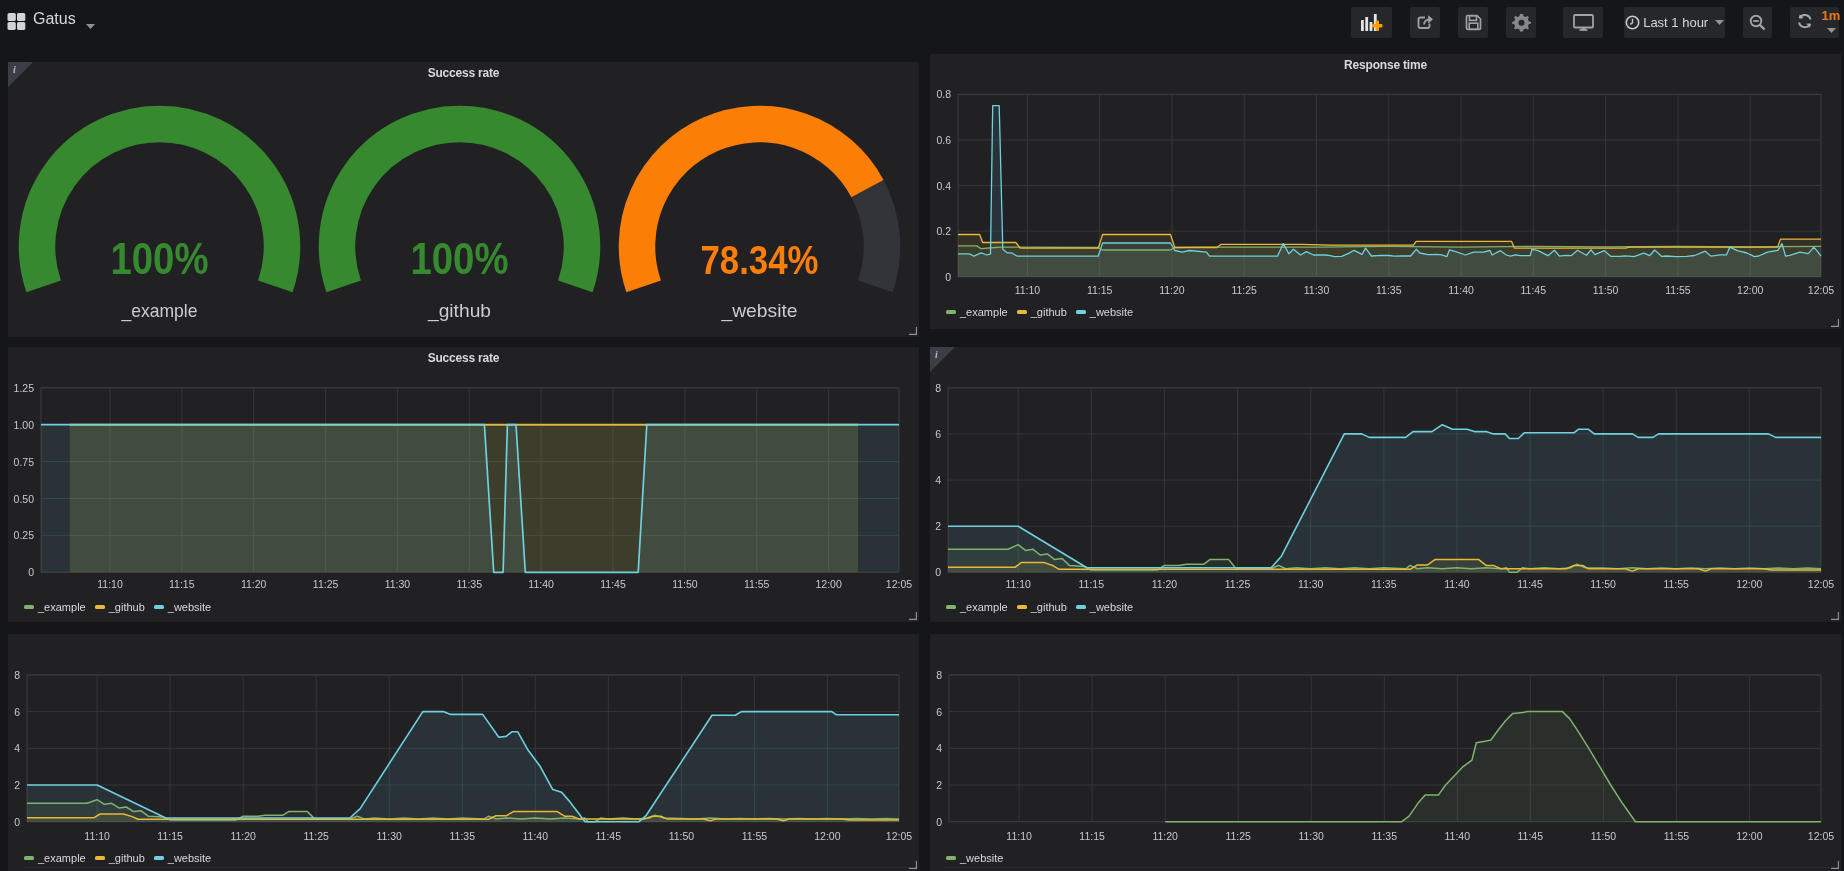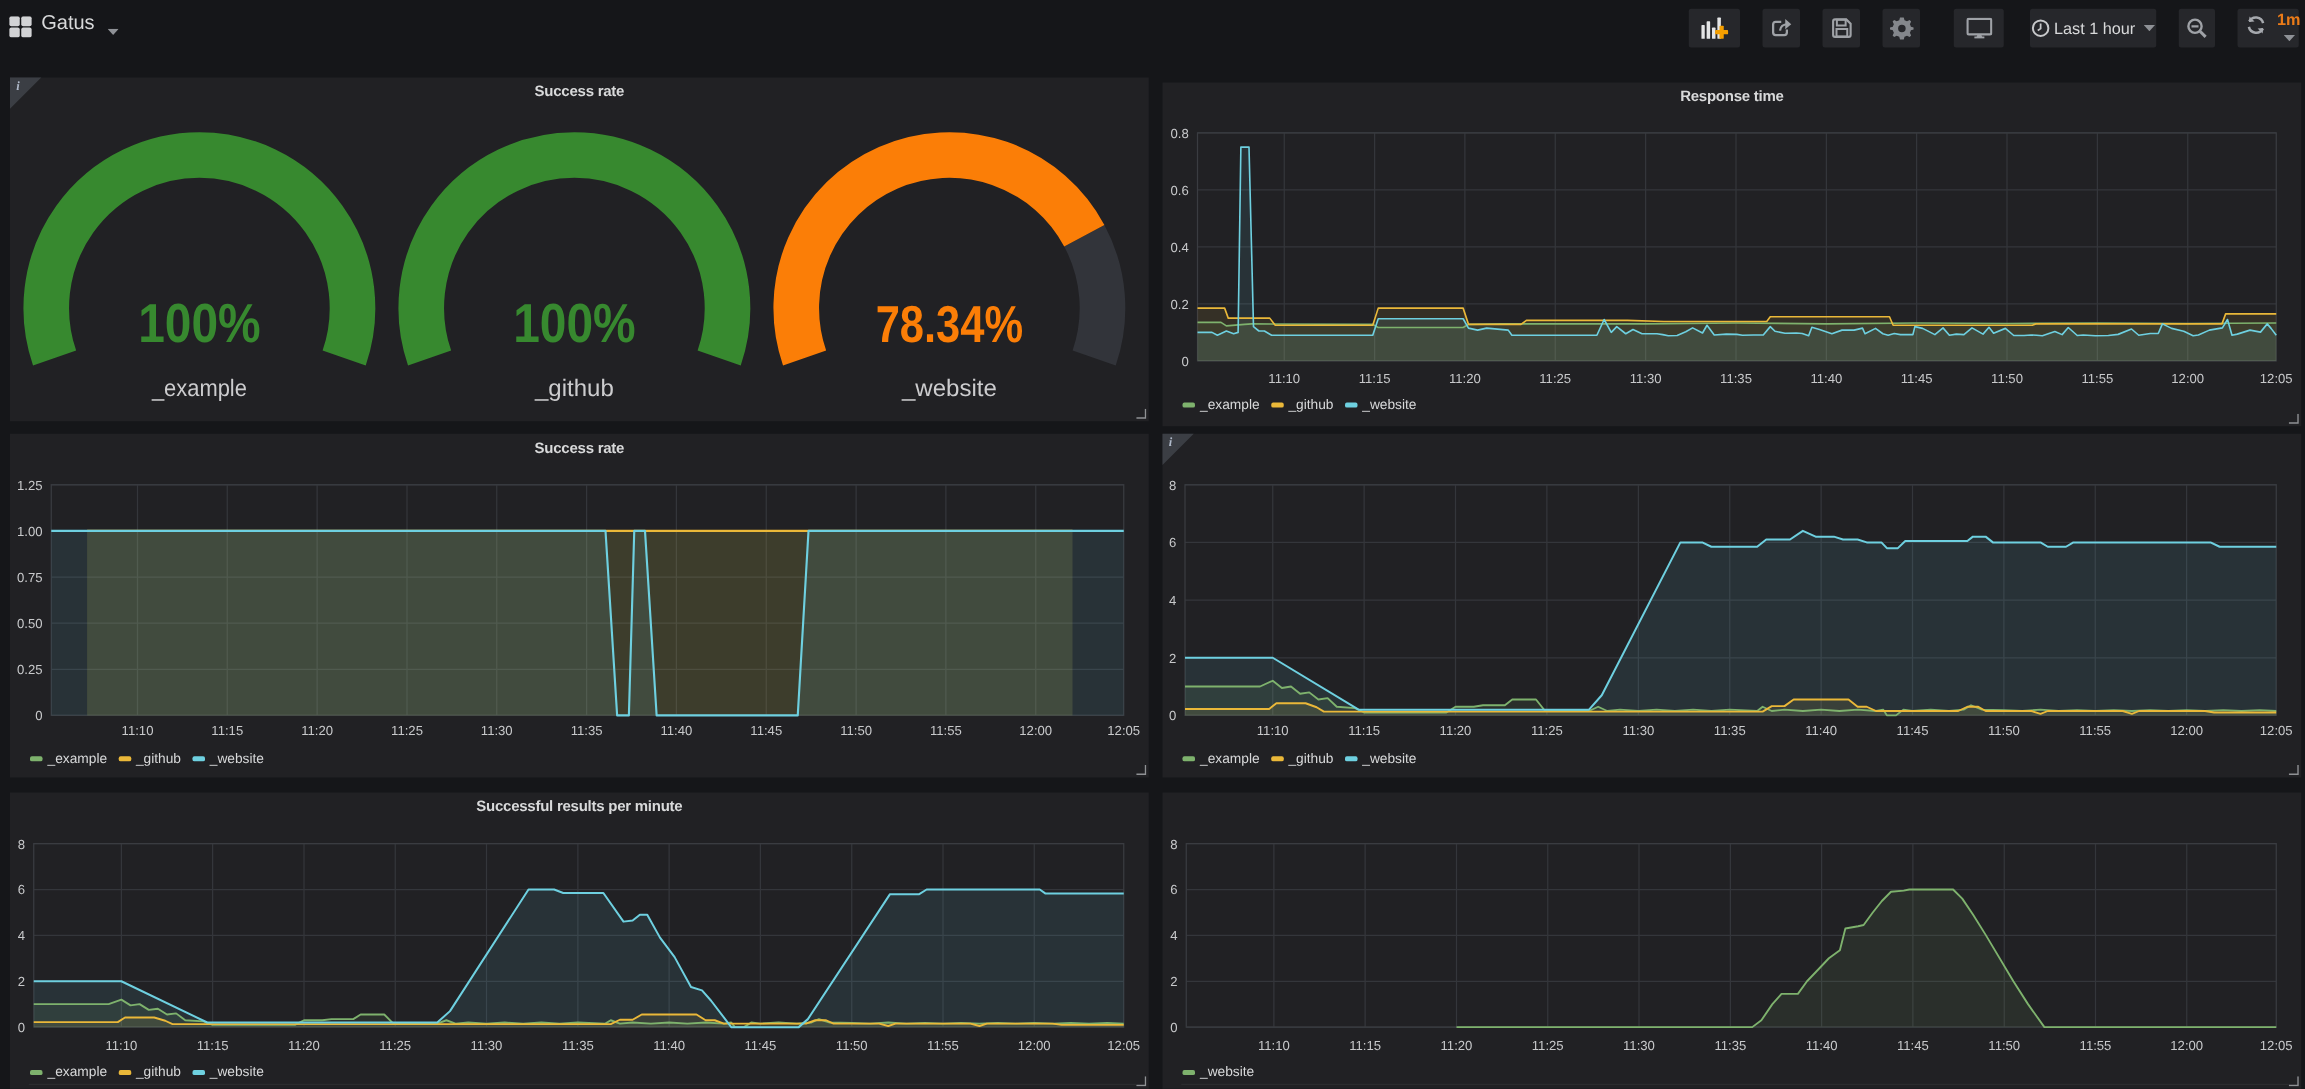--- a/index.html
+++ b/index.html
@@ -124,21 +124,21 @@
 <path d="M 859.44 126.58 A 122.5 122.5 0 0 1 867.33 224.38" fill="none" stroke="#32343a" stroke-width="36.5"></path>
 <path d="M 635.67 224.38 A 122.5 122.5 0 0 1 859.44 126.58" fill="none" stroke="#fb7e07" stroke-width="36.5"></path>
 <text x="751.5" y="211.5" text-anchor="middle" font-size="41.5" font-weight="bold" fill="#fb7e07" textLength="118" lengthAdjust="spacingAndGlyphs">78.34%</text>
 <text x="751.5" y="254.5" text-anchor="middle" font-size="19" fill="#ccccce" textLength="76" lengthAdjust="spacingAndGlyphs">_website</text>
     </svg>
   <svg class="rsz" width="8" height="8" viewBox="0 0 8 8">
       <path d="M7.5 0 V7.5 H0" fill="none" stroke="#8f9194" stroke-width="1.3"></path>
     </svg>
 </div>
 
-<div class="panel" style="left:930px;top:66px;width:911px;height:275px">
+<div class="panel" style="left:930px;top:54px;width:911px;height:275px">
   <div class="ptitle">Response time</div>
   <svg class="chart" width="911" height="275">
       <line x1="28" y1="222.7" x2="891" y2="222.7" stroke="#34363b" stroke-width="1"></line>
 <line x1="28" y1="177.1" x2="891" y2="177.1" stroke="#34363b" stroke-width="1"></line>
 <line x1="28" y1="131.5" x2="891" y2="131.5" stroke="#34363b" stroke-width="1"></line>
 <line x1="28" y1="85.9" x2="891" y2="85.9" stroke="#34363b" stroke-width="1"></line>
 <line x1="28" y1="40.3" x2="891" y2="40.3" stroke="#34363b" stroke-width="1"></line>
 <line x1="97.4" y1="40.3" x2="97.4" y2="222.7" stroke="#34363b" stroke-width="1"></line>
 <line x1="169.7" y1="40.3" x2="169.7" y2="222.7" stroke="#34363b" stroke-width="1"></line>
 <line x1="241.9" y1="40.3" x2="241.9" y2="222.7" stroke="#34363b" stroke-width="1"></line>
@@ -299,21 +299,20 @@
       <span class="ll">_github</span>
       <span class="dash" style="background:#6ED0E0"></span>
       <span class="ll">_website</span>
     </div>
   <svg class="rsz" width="8" height="8" viewBox="0 0 8 8">
       <path d="M7.5 0 V7.5 H0" fill="none" stroke="#8f9194" stroke-width="1.3"></path>
     </svg>
 </div>
 
 <div class="panel" style="left:8px;top:634px;width:911px;height:237px">
-  <div class="ptitle">Successful results per minute</div>
   <svg class="chart" width="911" height="237">
       <line x1="19" y1="187.7" x2="891" y2="187.7" stroke="#34363b" stroke-width="1"></line>
 <line x1="19" y1="151.0" x2="891" y2="151.0" stroke="#34363b" stroke-width="1"></line>
 <line x1="19" y1="114.3" x2="891" y2="114.3" stroke="#34363b" stroke-width="1"></line>
 <line x1="19" y1="77.6" x2="891" y2="77.6" stroke="#34363b" stroke-width="1"></line>
 <line x1="19" y1="40.9" x2="891" y2="40.9" stroke="#34363b" stroke-width="1"></line>
 <line x1="89.1" y1="40.9" x2="89.1" y2="187.7" stroke="#34363b" stroke-width="1"></line>
 <line x1="162.1" y1="40.9" x2="162.1" y2="187.7" stroke="#34363b" stroke-width="1"></line>
 <line x1="235.2" y1="40.9" x2="235.2" y2="187.7" stroke="#34363b" stroke-width="1"></line>
 <line x1="308.2" y1="40.9" x2="308.2" y2="187.7" stroke="#34363b" stroke-width="1"></line>

